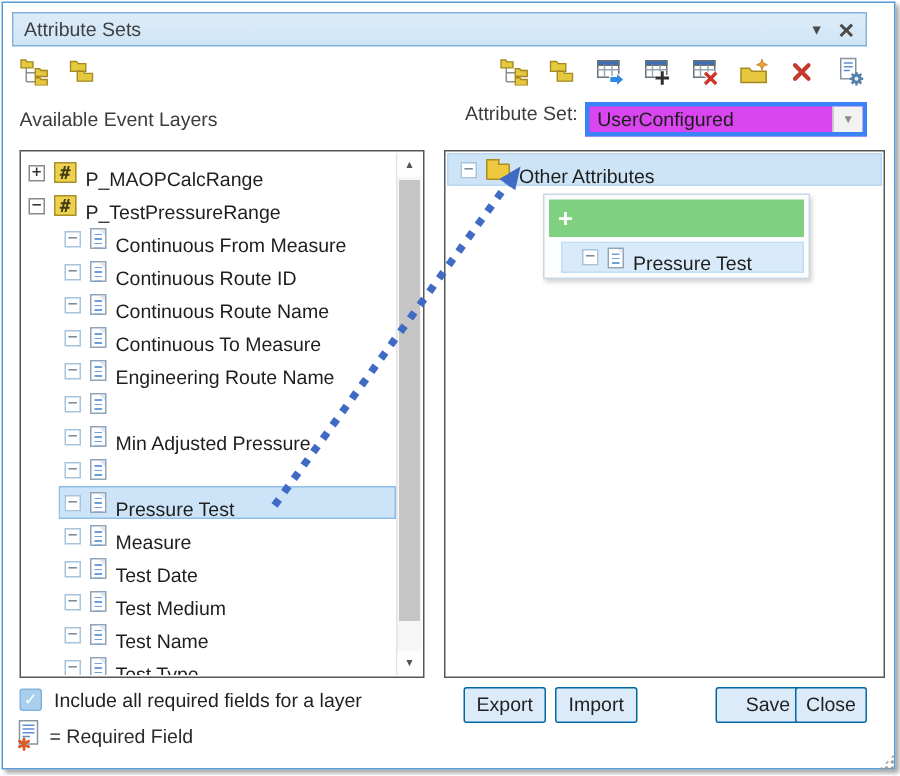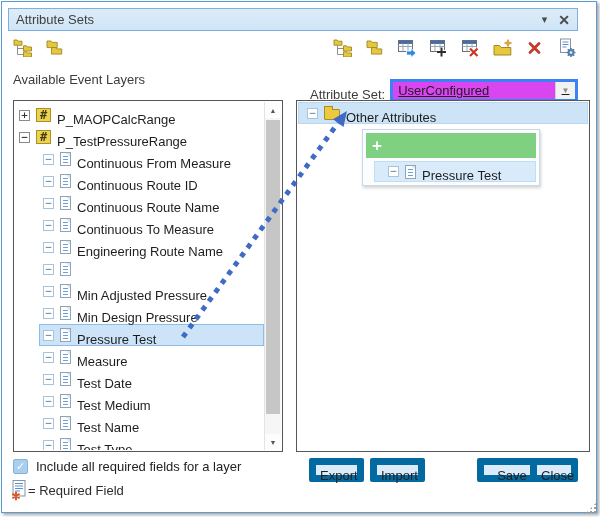--- a/index.html
+++ b/index.html
@@ -25,21 +25,21 @@
   .titlebar .ctrls { margin-left:auto; display:flex; align-items:center; gap:11px; }
   .tb-menu { font-size:11px; color:#4a4a4a; cursor:default; }
   .tb-close { font-size:14px; font-weight:bold; color:#4a4a4a; cursor:default; }
   
   .toolbar { position:absolute; left:12px; top:36px; right:22px; height:24px; display:flex; align-items:center; }
   .tgroup { display:flex; gap:10px; }
   .tgroup.right { margin-left:auto; }
   .tool { width:22px; height:22px; display:flex; align-items:center; justify-content:center; }
   
   .avail-label { position:absolute; left:13px; top:72px; color:#3c3c3c; }
-  .attrset-row { position:absolute; left:310px; top:68px; width:268px; height:34px; display:flex; align-items:flex-end;text-decoration:underline; }
+  .attrset-row { position:absolute; left:310px; top:68px; width:268px; height:34px; display:flex; align-items:flex-start; }
   .attrset-row .alabel { color:#3c3c3c; white-space:nowrap; margin-right:5px; }
   .combo {
     flex:1; height:23px; border:3px solid #3b82f6; background:#d946ef;
     display:flex; align-items:center;
   }
   .combo .cval { flex:1; padding:0 5px; color:#1d1d1d; }
   .combo .cbtn {
     width:20px; height:100%; background:#f2f2f2; border-left:1px solid #cdcdcd;
     display:flex; align-items:center; justify-content:center;
   }
@@ -108,23 +108,23 @@
   .ghost .gitem {
     margin:3px 0 0 8px; height:21px; background:#d9ebfa; box-shadow:inset 0 0 0 1px #c2dcf2;
     display:flex; align-items:center; gap:6px; padding-left:14px;
   }
   
   .chkrow { position:absolute; left:13px; top:458px; height:16px; display:flex; align-items:center; gap:8px; }
   .chk {
     width:15px; height:15px; background:#a9cfee; border:1px solid #85b3dc; border-radius:2px;
     color:#fff; font:bold 11px/13px "DejaVu Sans", sans-serif; text-align:center;
   }
-  .legend { position:absolute; left:11px; top:479px; height:22px; display:flex; align-items:center; gap:0; color:#2c2c2c; }
+  .legend { position:absolute; left:11px; top:479px; height:22px; display:flex; align-items:center; gap:5px; color:#2c2c2c; }
   .btn {
-    position:absolute; top:458px; height:24px; background:#dcebf9; border:7px solid #0369a1;
+    position:absolute; top:458px; height:24px; background:#dcebf9; border:1px solid #0369a1;
     border-radius:2px; color:#1f1f1f; font-size:13px; text-align:center; line-height:22px; padding:0 4px;
   }
   #btn-export { left:309px; width:55px; }
   #btn-import { left:370px; width:55px; }
   #btn-save   { left:477px; width:70px; }
   #btn-close  { left:530px; width:48px; }
   .grip {
     position:absolute; right:3px; bottom:3px; width:12px; height:12px;
     background-image:radial-gradient(#9a9a9a 1px, transparent 1.2px);
     background-size:4px 4px; clip-path:polygon(100% 0,100% 100%,0 100%);
@@ -284,21 +284,20 @@
       <span class="ic-doc"></span>
     </div>
     <div class="trow child">
       <span class="exp childb">−</span>
       <span class="ic-doc"></span>
       <span class="tlabel">Min Adjusted Pressure</span>
     </div>
     <div class="trow child">
       <span class="exp childb">−</span>
       <span class="ic-doc"></span>
-      <span class="tlabel">Min Design Pressure</span>
     </div>
     <div class="trow child sel">
       <span class="exp childb">−</span>
       <span class="ic-doc"></span>
       <span class="tlabel">Pressure Test</span>
     </div>
     <div class="trow child">
       <span class="exp childb">−</span>
       <span class="ic-doc"></span>
       <span class="tlabel">Measure</span>

